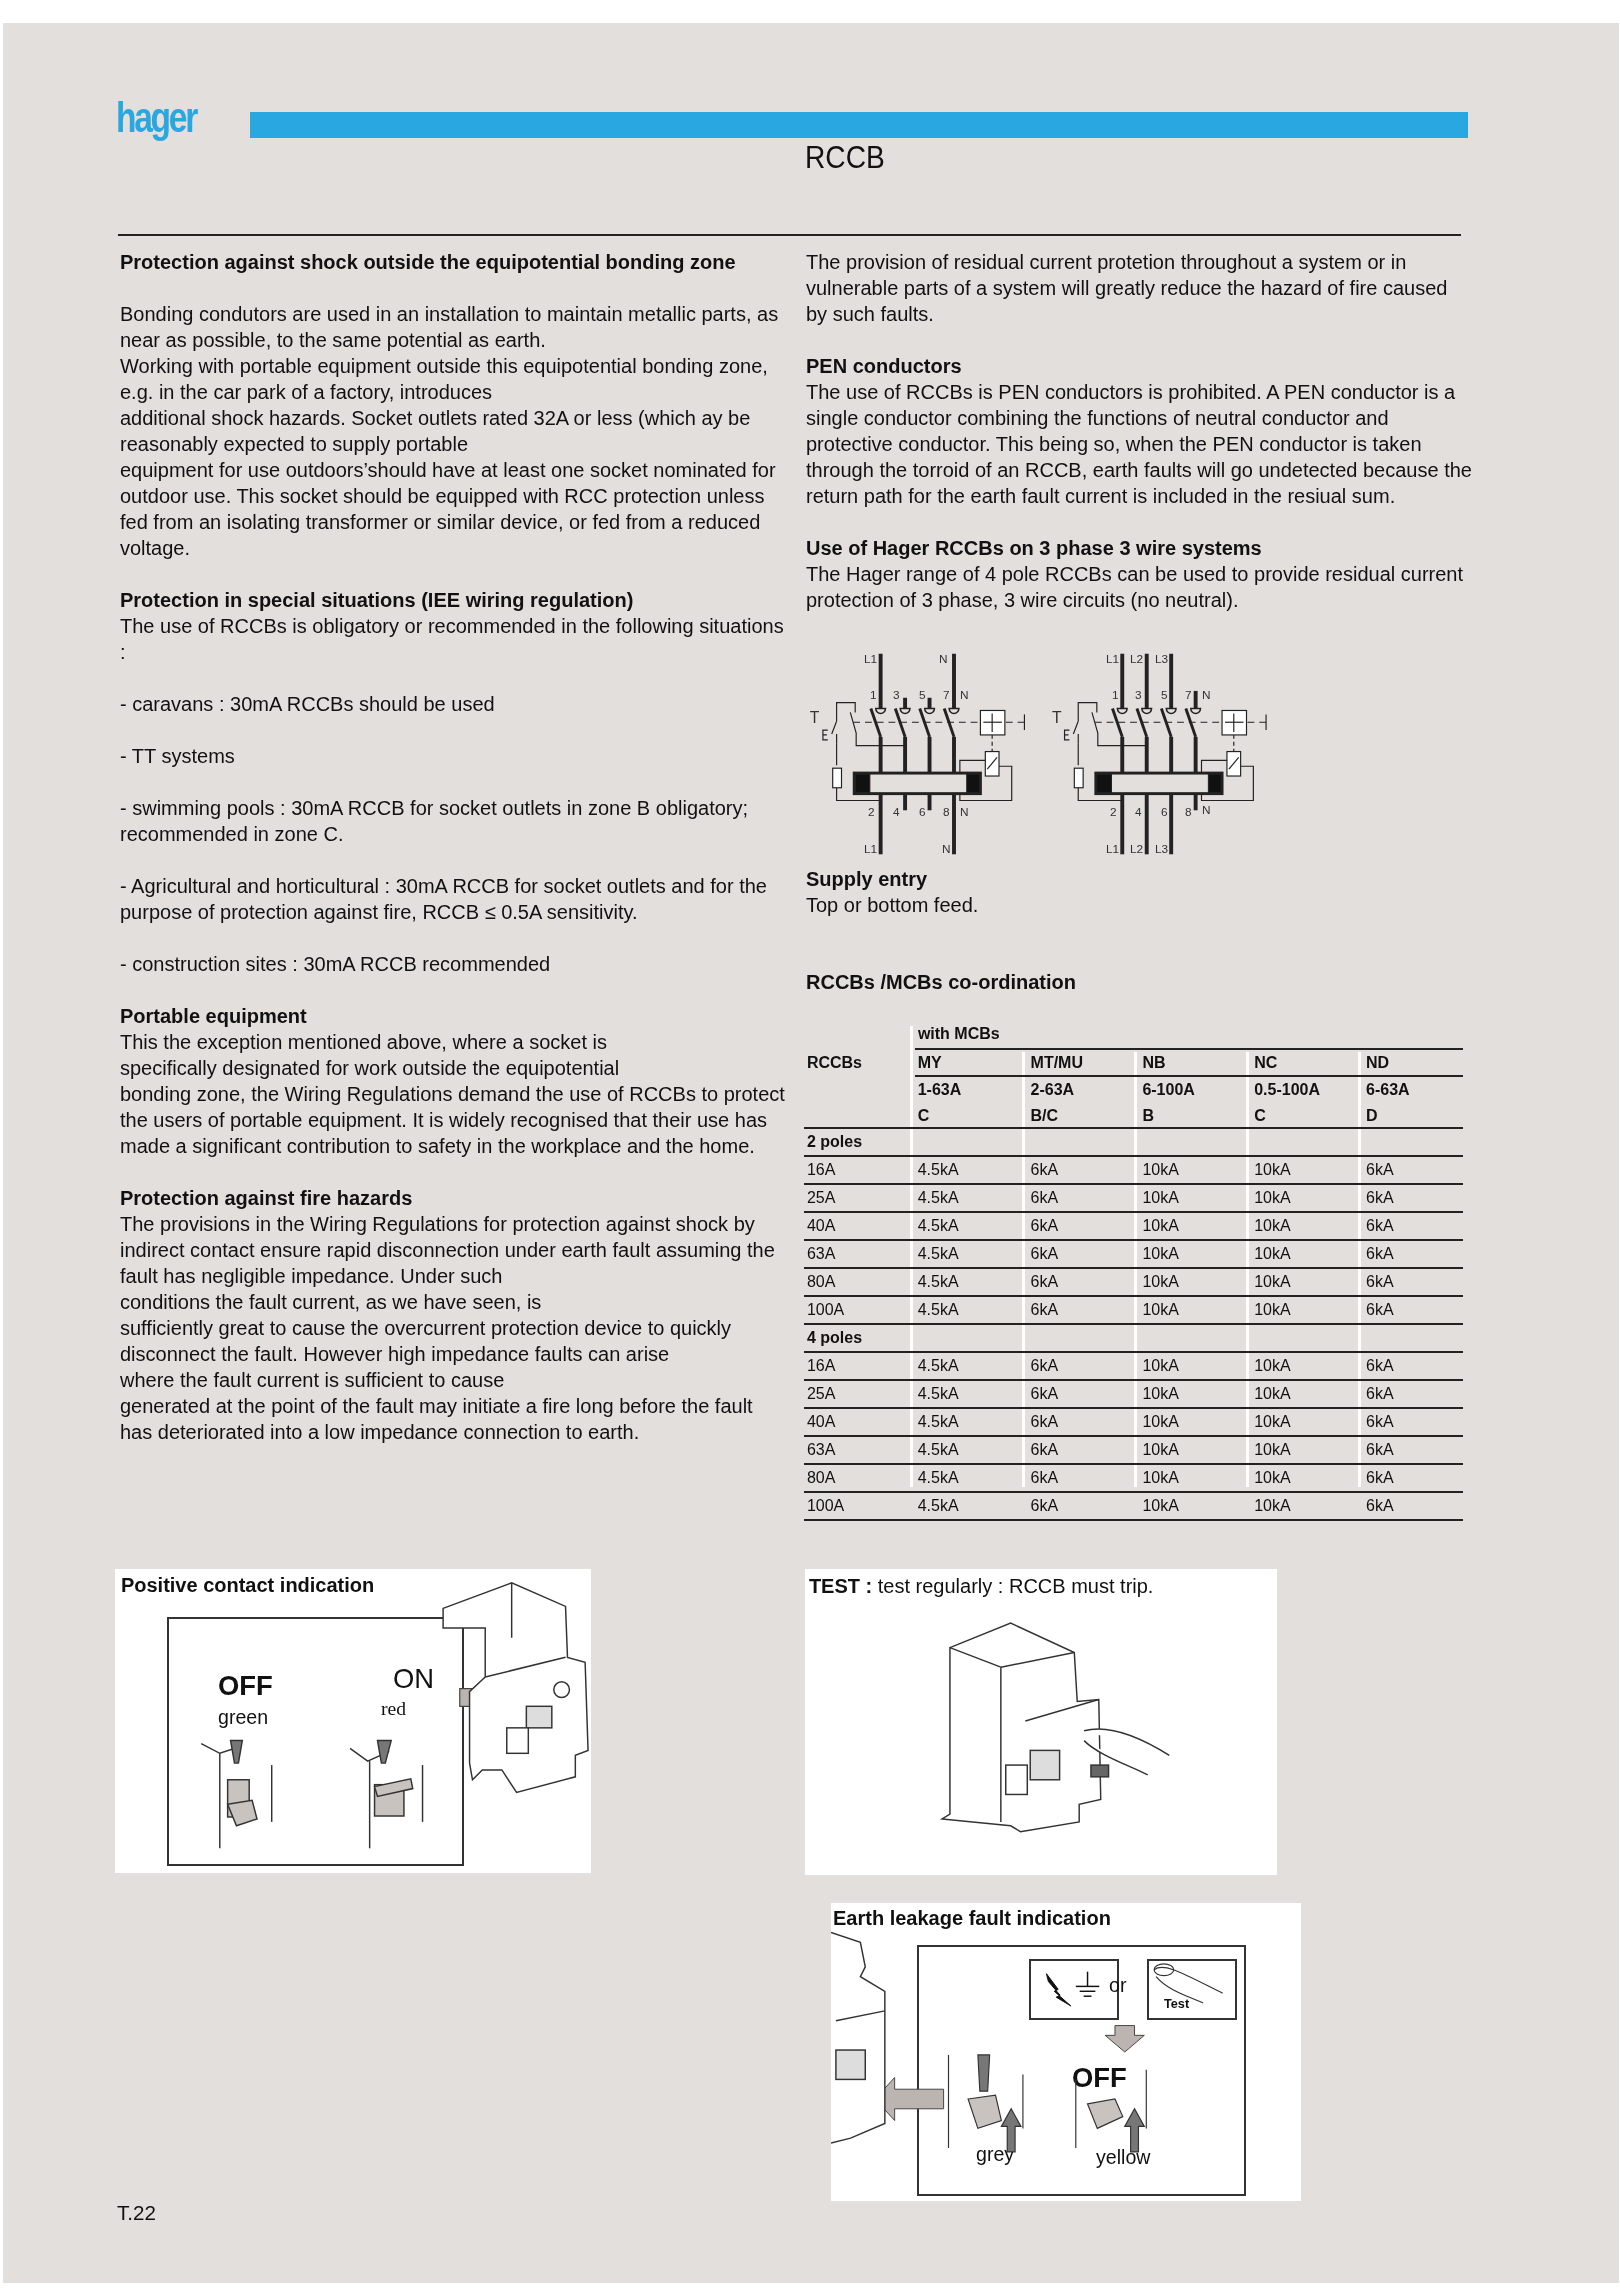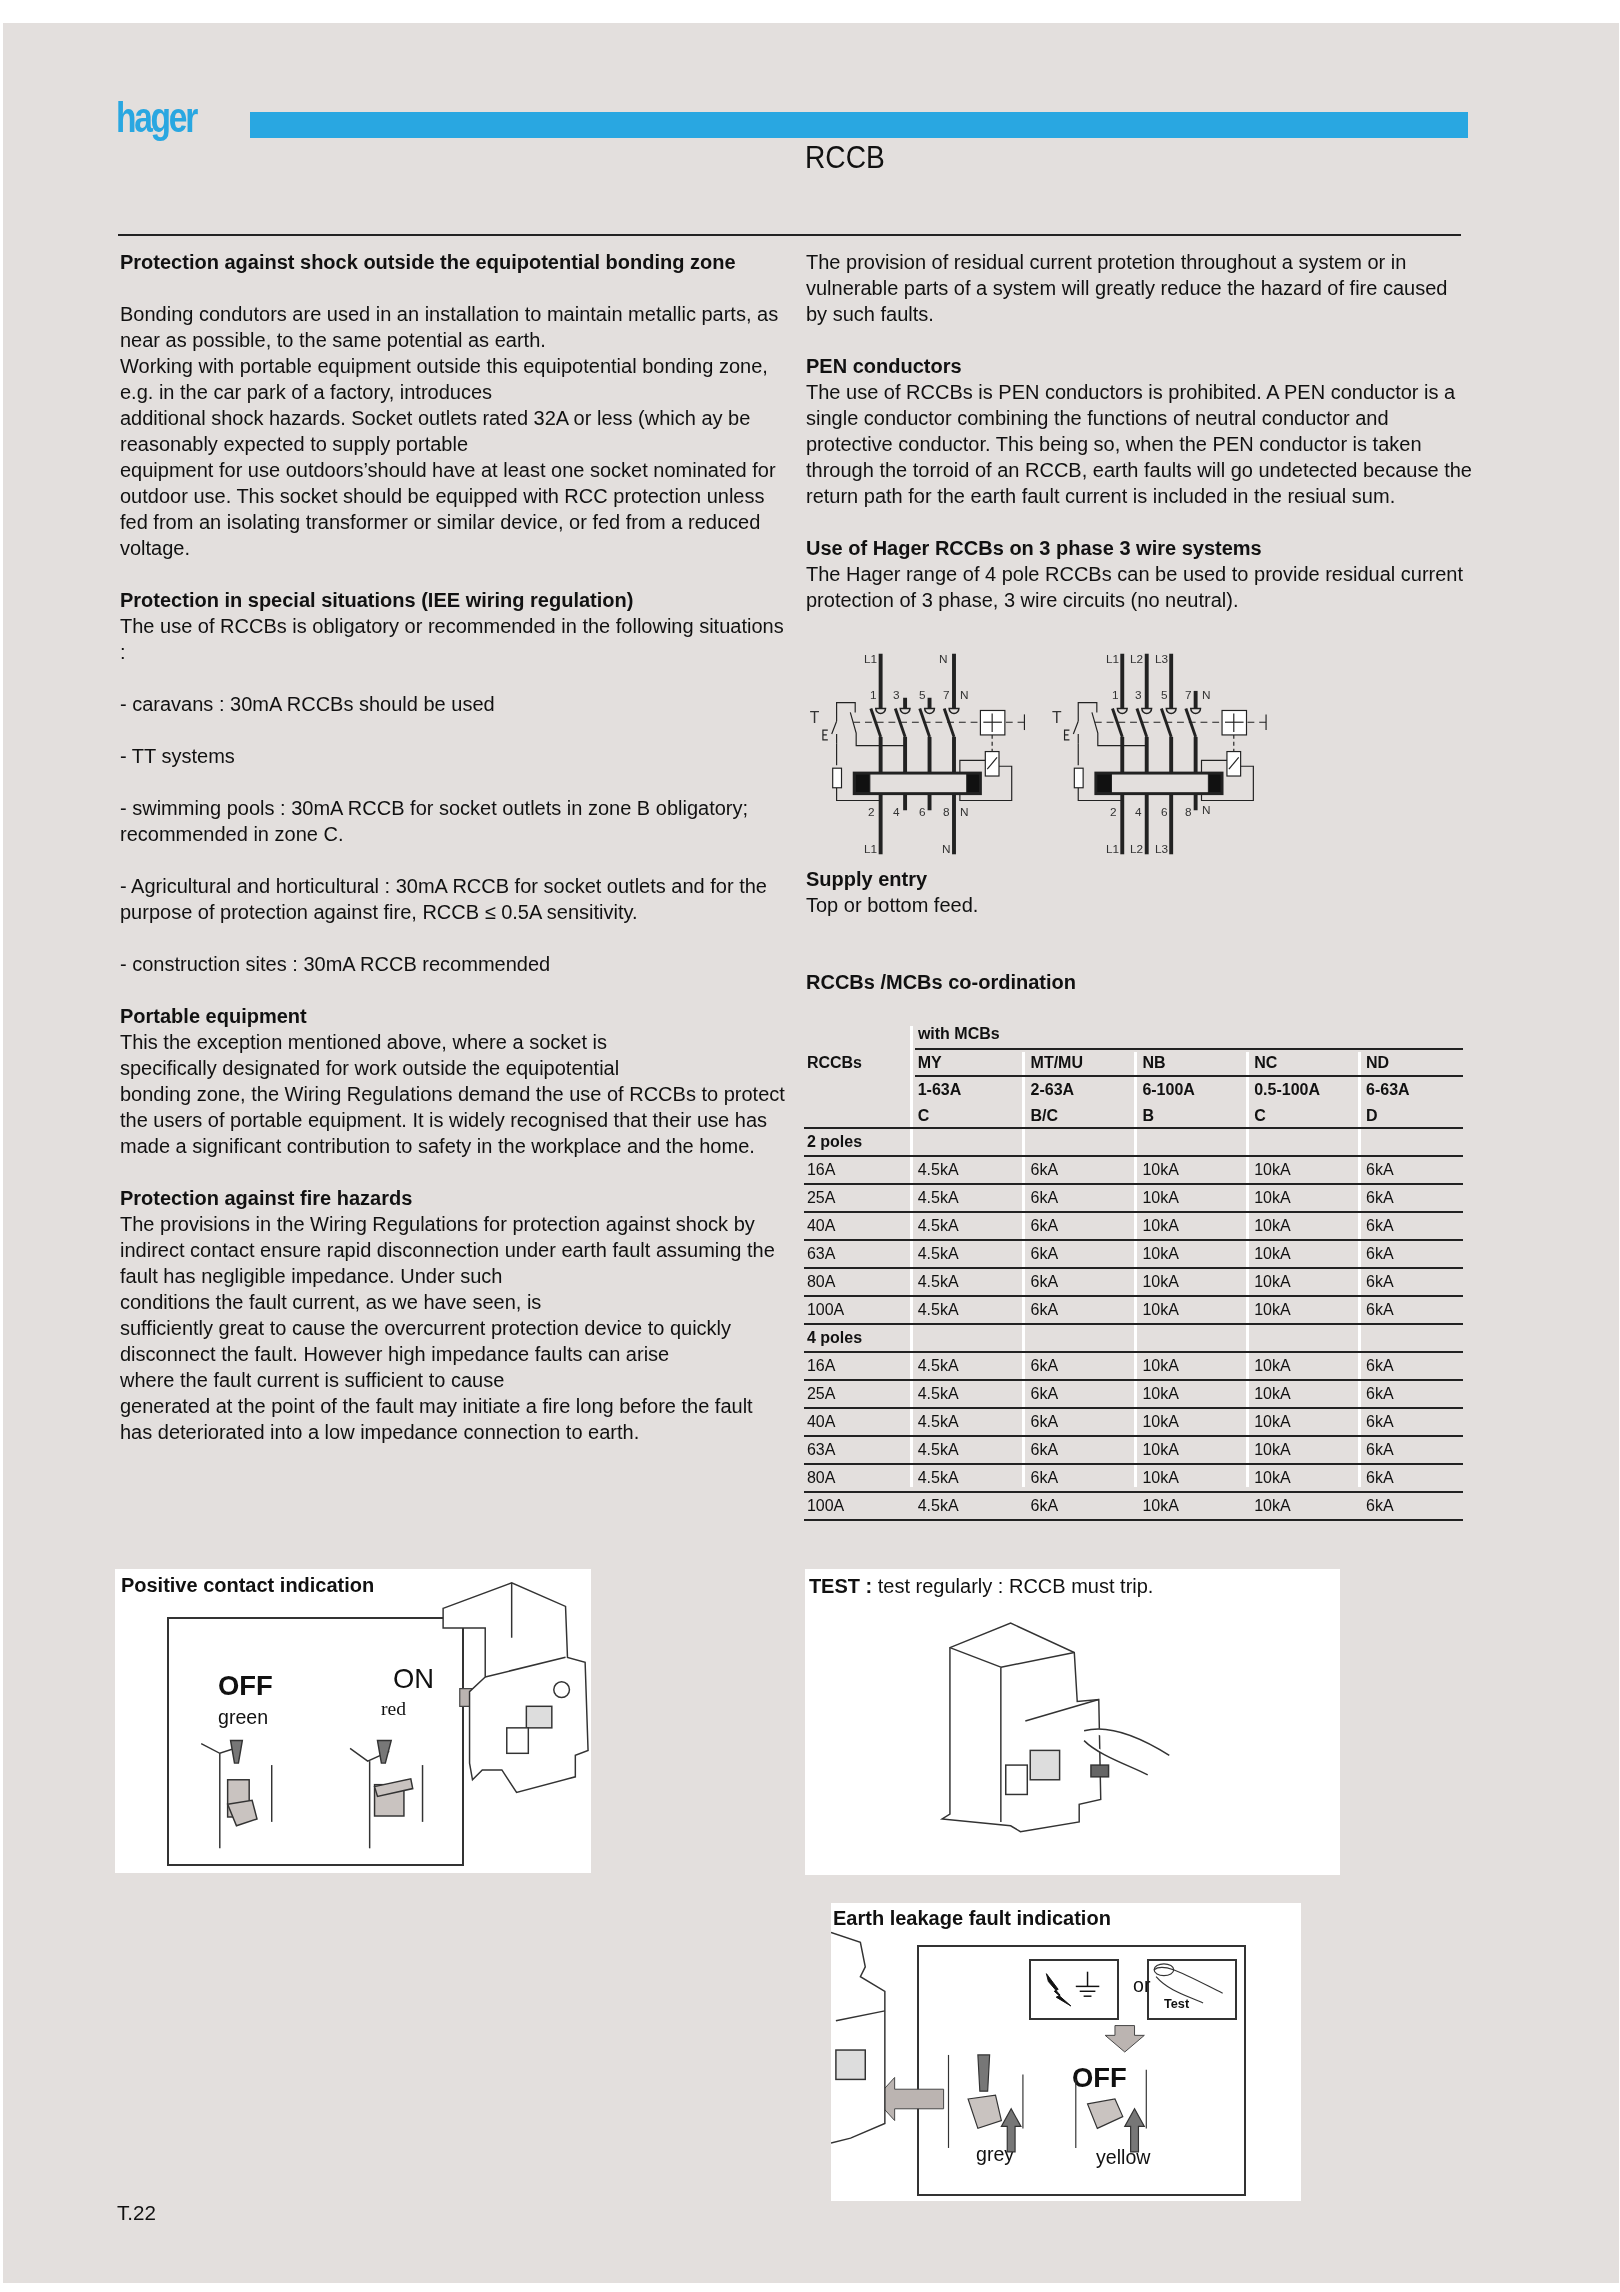--- a/index.html
+++ b/index.html
@@ -369,21 +369,21 @@
       <path d="M335 40 L405 14 L460 38 L462 90 L480 95 L483 185 L470 190 L470 212 L410 228 L395 205 L375 205 L365 215 L362 198 L362 125 L378 110 L378 60 L335 60 Z"></path>
       <line x1="405" y1="14" x2="405" y2="70"></line>
       <line x1="378" y1="110" x2="460" y2="90"></line>
       <rect x="420" y="140" width="26" height="22" fill="#ddd"></rect>
       <rect x="400" y="162" width="22" height="26"></rect>
       <circle cx="456" cy="123" r="8"></circle>
     </g>
   </svg>
 </div>
 
-<div class="abs panel" style="left:805px;top:1569px;width:535px;height:306px;">
+<div class="abs panel" style="left:805px;top:1569px;width:472px;height:306px;">
   <div class="fig-text" style="left:3.9px;top:5.9px;font-size:20px;">
     <b>TEST :</b><span> test regularly : RCCB must trip.</span>
   </div>
   <svg class="abs" style="left:0;top:0" width="472" height="306" viewBox="0 0 482 312">
     <g stroke="#333" fill="#fff" stroke-width="1.5">
       <path d="M148 80 L210 55 L275 85 L278 135 L300 133 L302 235 L280 240 L280 258 L220 268 L210 262 L140 255 L148 250 L148 210 L148 80 Z"></path>
       <line x1="200" y1="100" x2="200" y2="258"></line>
       <line x1="148" y1="80" x2="200" y2="100"></line>
       <line x1="200" y1="100" x2="275" y2="85"></line>
       <line x1="225" y1="155" x2="300" y2="133"></line>
@@ -393,21 +393,21 @@
       <rect x="292" y="200" width="18" height="12" fill="#666"></rect>
     </g>
   </svg>
 </div>
 
 <div class="abs panel" style="left:805px;top:1903px;width:470px;height:298px;margin-left:26px;">
   <div class="panel-title" style="left:2px;top:3.9px;">Earth leakage fault indication</div>
   <div class="abs" style="left:86px;top:42px;width:329px;height:251px;border:2px solid #333;box-sizing:border-box;"></div>
   <div class="abs" style="left:198px;top:56px;width:90px;height:61px;border:2px solid #333;box-sizing:border-box;"></div>
   <div class="abs" style="left:316px;top:56px;width:90px;height:61px;border:2px solid #333;box-sizing:border-box;"></div>
-  <div class="fig-text" style="left:302px;top:71px;font-size:19.6px;">or</div>
+  <div class="fig-text" style="left:278px;top:71px;font-size:19.6px;">or</div>
   <div class="fig-text" style="left:333px;top:94px;font-size:12.7px;font-weight:bold;">Test</div>
   <div class="fig-text" style="left:241px;top:159px;font-size:27.4px;font-weight:bold;">OFF</div>
   <div class="fig-text" style="left:145px;top:240px;font-size:19.6px;">grey</div>
   <div class="fig-text" style="left:265px;top:243px;font-size:19.6px;">yellow</div>
   <svg class="abs" style="left:0;top:0" width="470" height="298" viewBox="0 0 480 304">
     <g stroke="#111" fill="#111">
       <polygon points="220,72 232,88 228,90 245,105 230,96 234,94 222,80"></polygon>
       <g stroke-width="1.5" fill="none">
           <line x1="262" y1="70" x2="262" y2="85"></line>
           <line x1="250" y1="85" x2="274" y2="85"></line>

